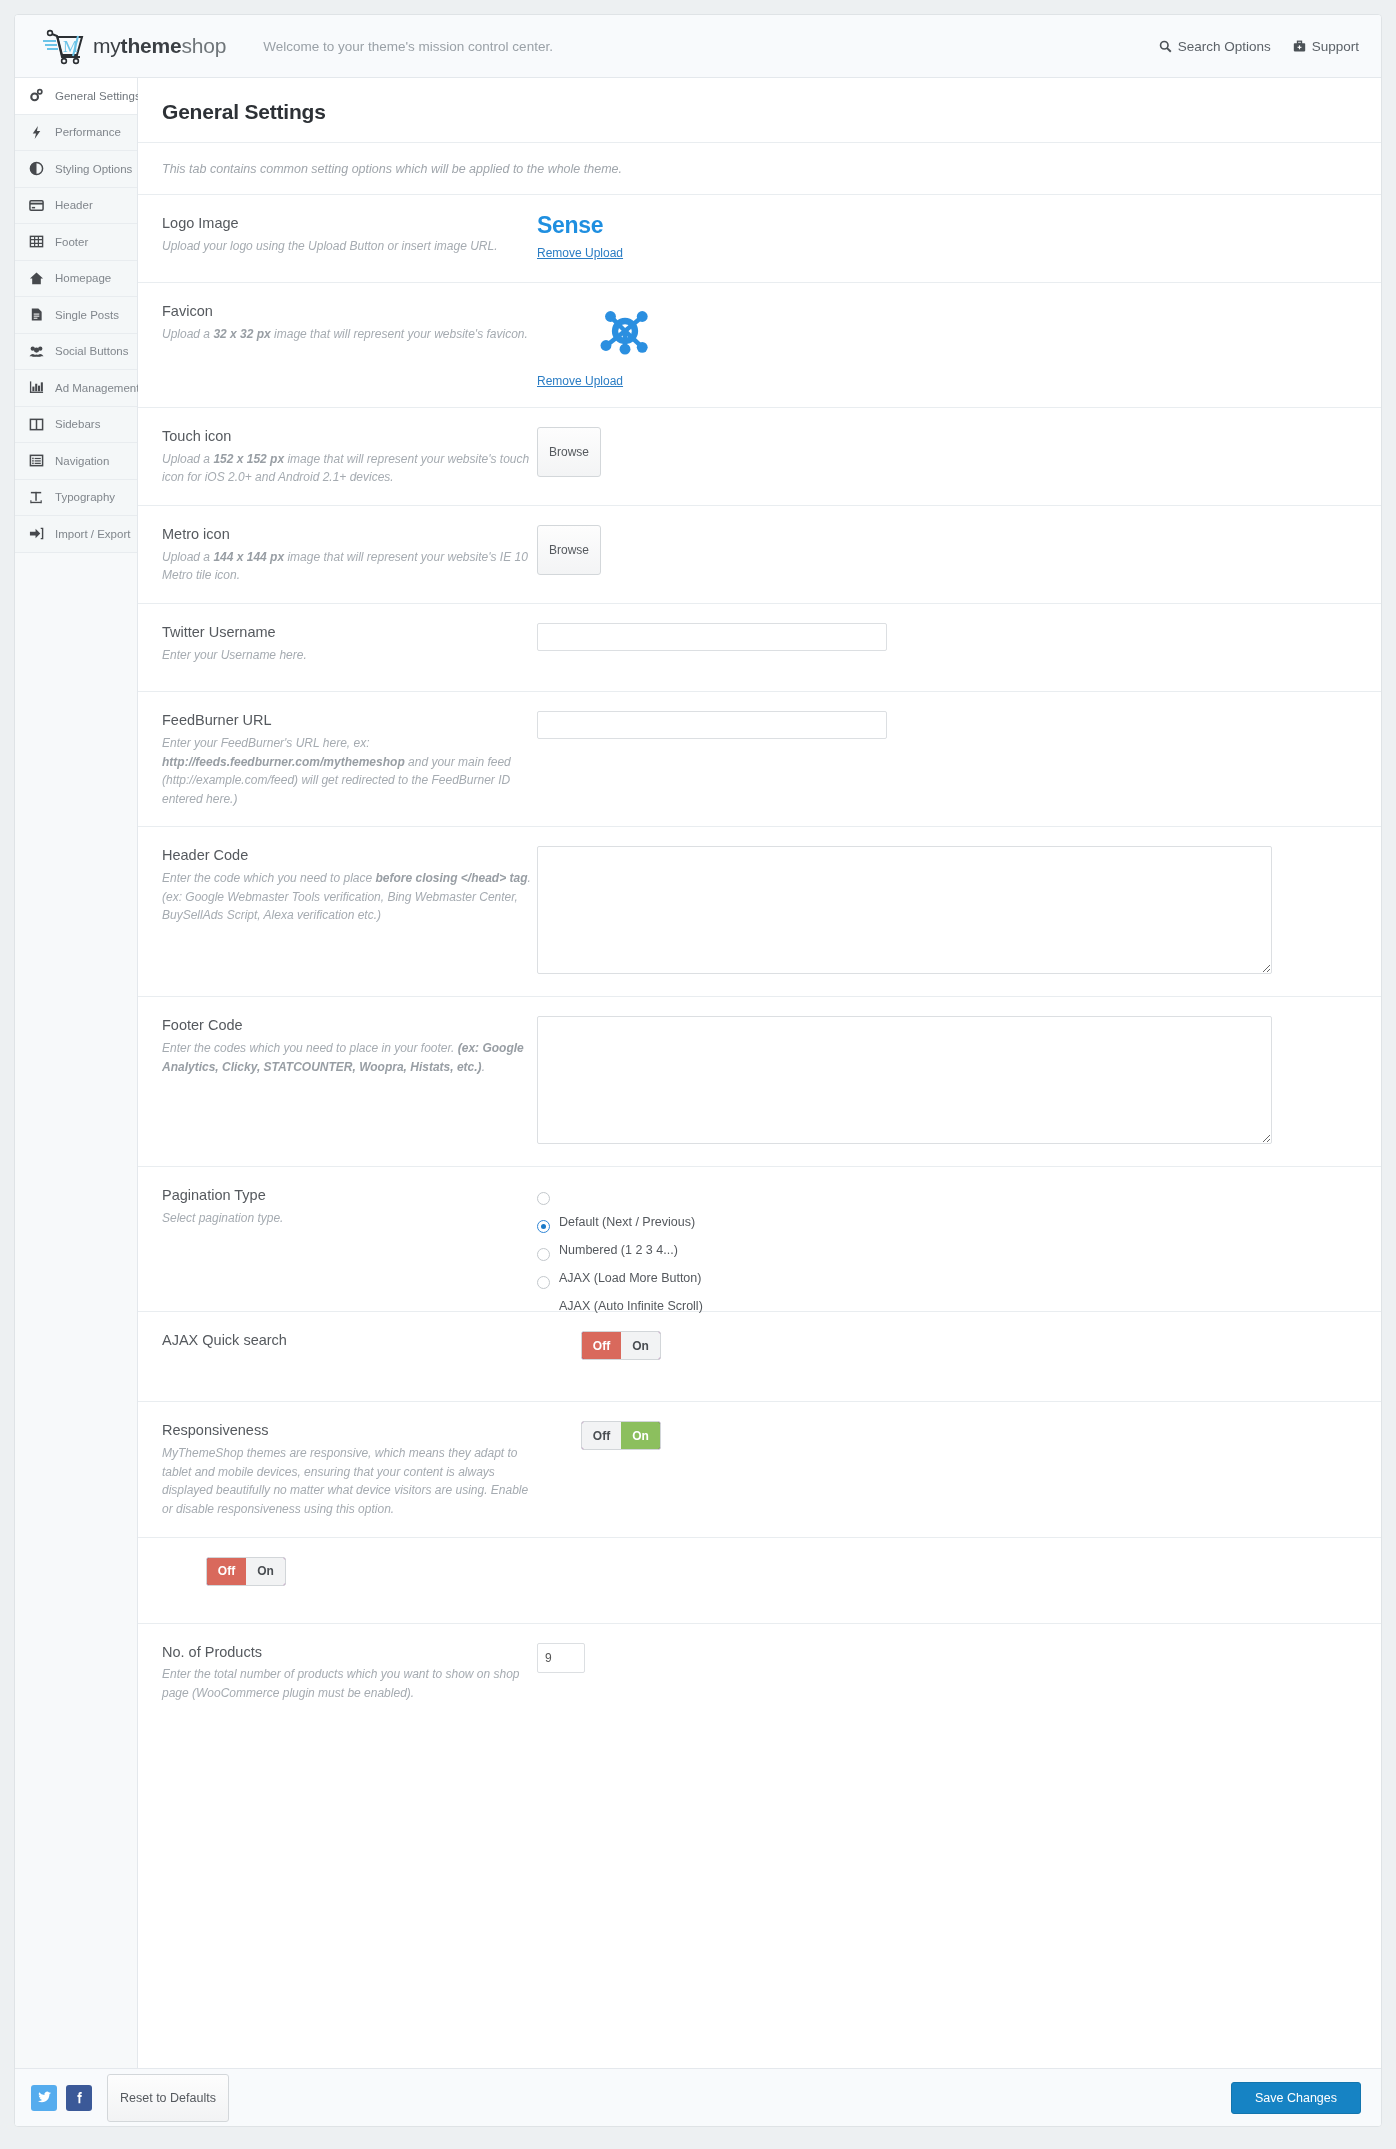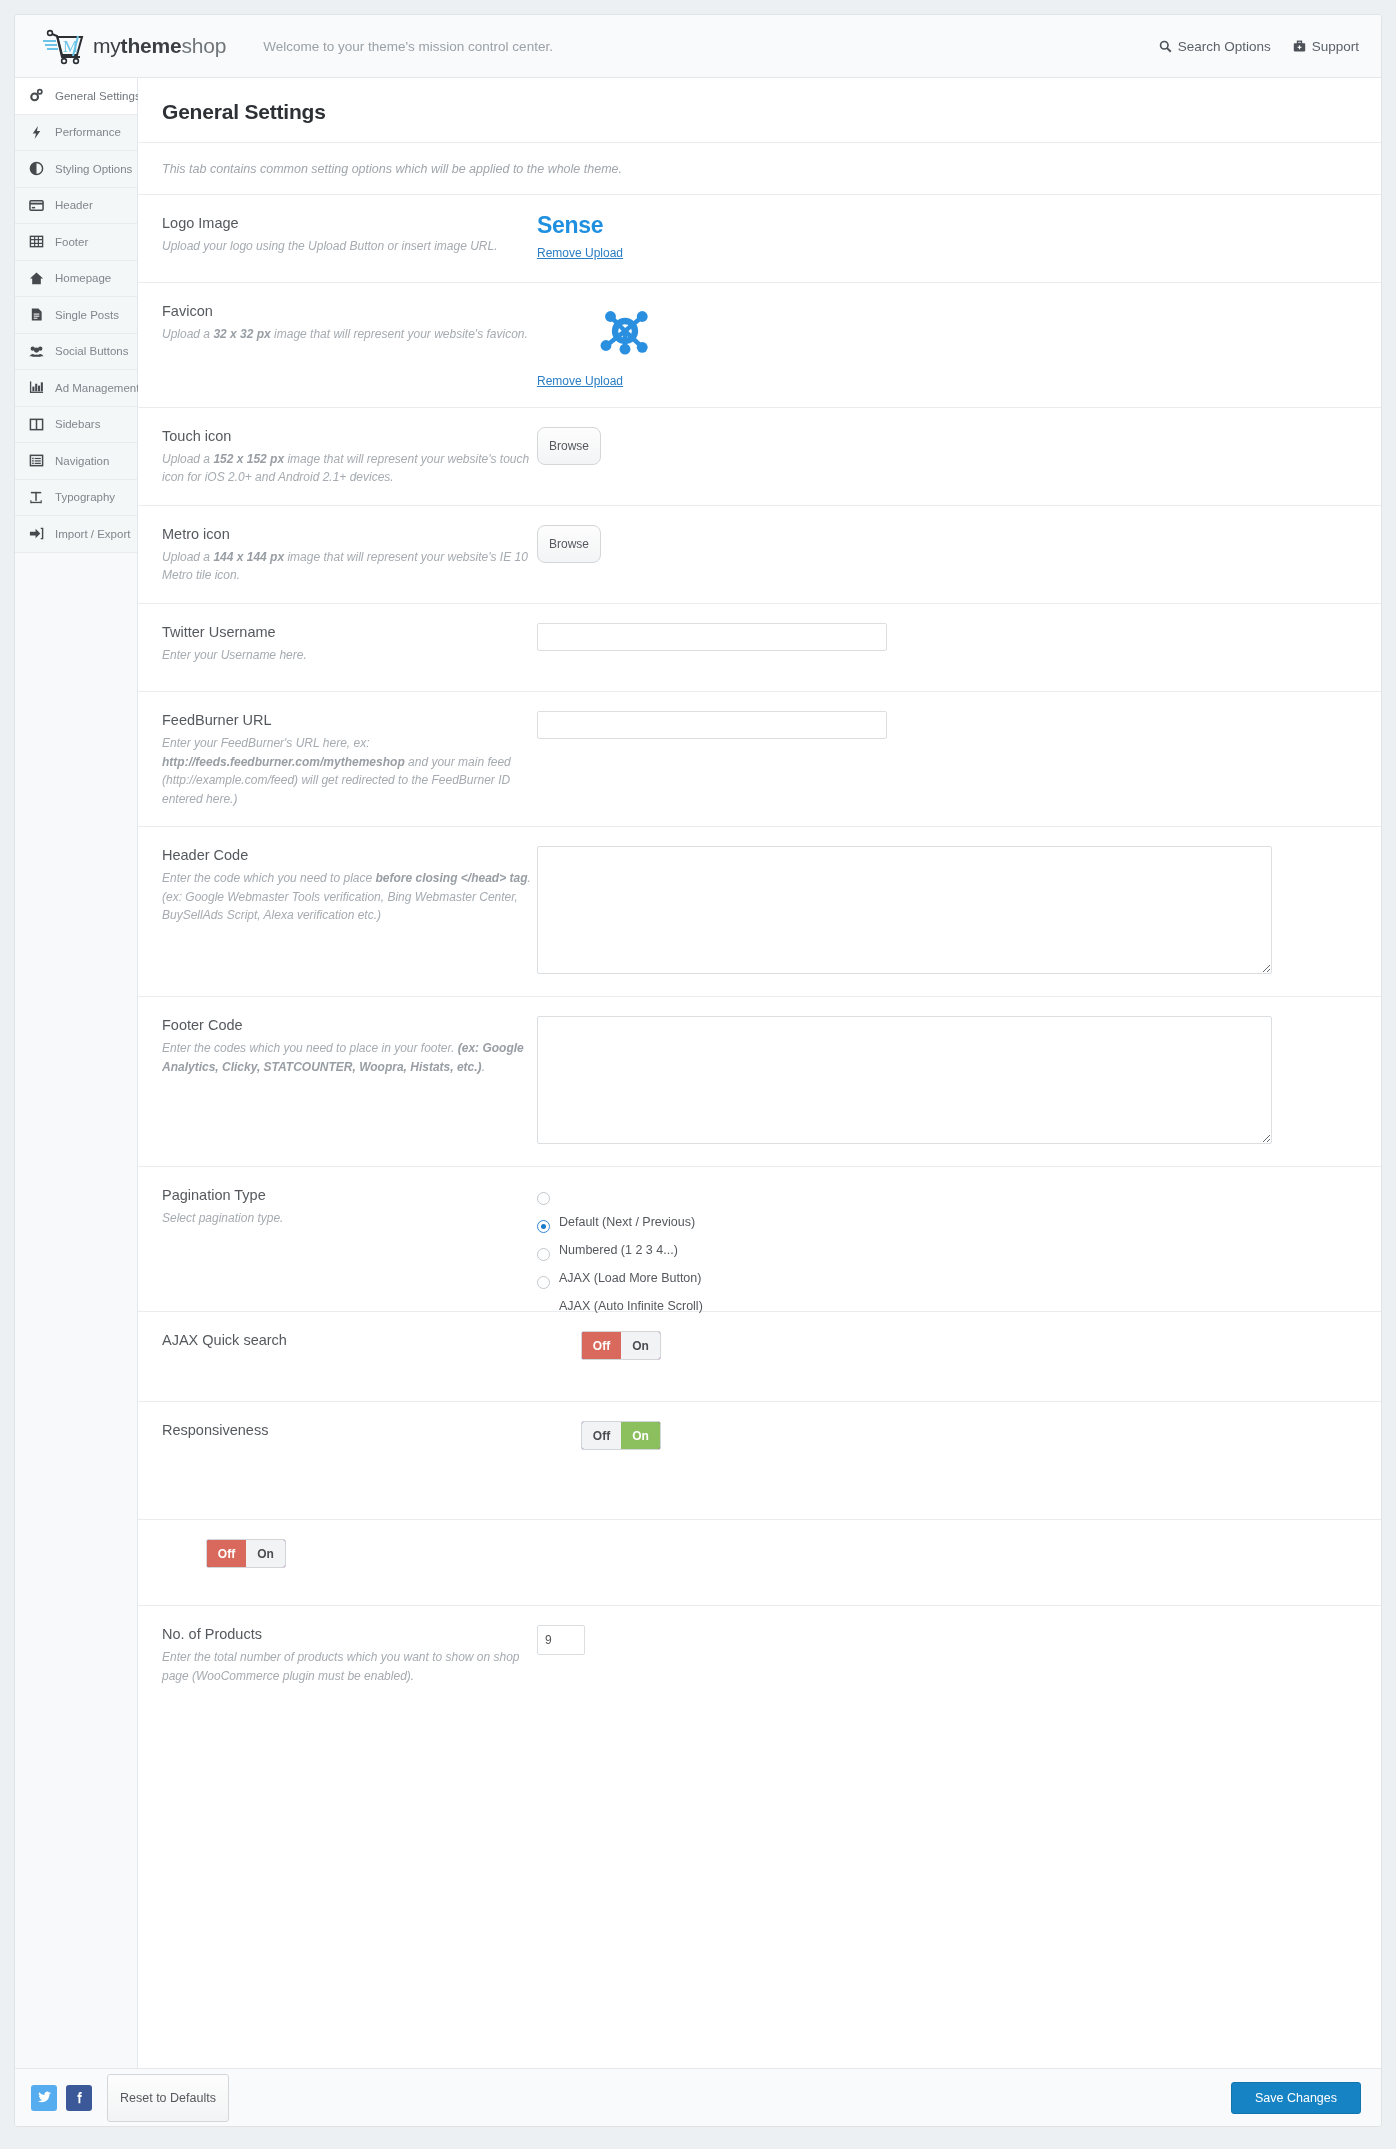--- a/index.html
+++ b/index.html
@@ -178,26 +178,26 @@
     background: #fff;
     font-family: "Liberation Sans", sans-serif;
     font-size: 12px;
     color: #555;
     padding: 6px 8px;
     outline: none;
     resize: vertical;
   }
   .browse-btn {
     display: inline-block;
-    padding: 11px 11px;
+    padding: 17px 11px;
     font-size: 12px;
     color: #55595e;
     background: linear-gradient(#fdfdfd, #f3f4f5);
     border: 1px solid #d3d7da;
-    border-radius: 8px;
+    border-radius: 3px;
     cursor: pointer;
     font-family: "Liberation Sans", sans-serif;
   }
 
   .upload-block { text-align: left; width: 176px; }
   .upload-logo-text {
     font-size: 23px;
     font-weight: bold;
     color: #1f8fe0;
     letter-spacing: -0.3px;
@@ -649,20 +649,21 @@
           <div class="toggle off">
             <span class="seg-off">Off</span>
             <span class="seg-on">On</span>
           </div>
         </div>
       </div>
 
       <div class="row" style="min-height:118px;">
         <div class="row-left">
           <div class="row-label">Responsiveness</div>
+          <div class="row-desc">MyThemeShop themes are responsive, which means they adapt to tablet and mobile devices, ensuring that your content is always displayed beautifully no matter what device visitors are using. Enable or disable responsiveness using this option.</div>
         </div>
         <div class="row-right">
           <div class="toggle on">
             <span class="seg-off">Off</span>
             <span class="seg-on">On</span>
           </div>
         </div>
       </div>
 
       <div class="row" style="min-height:86px;">

